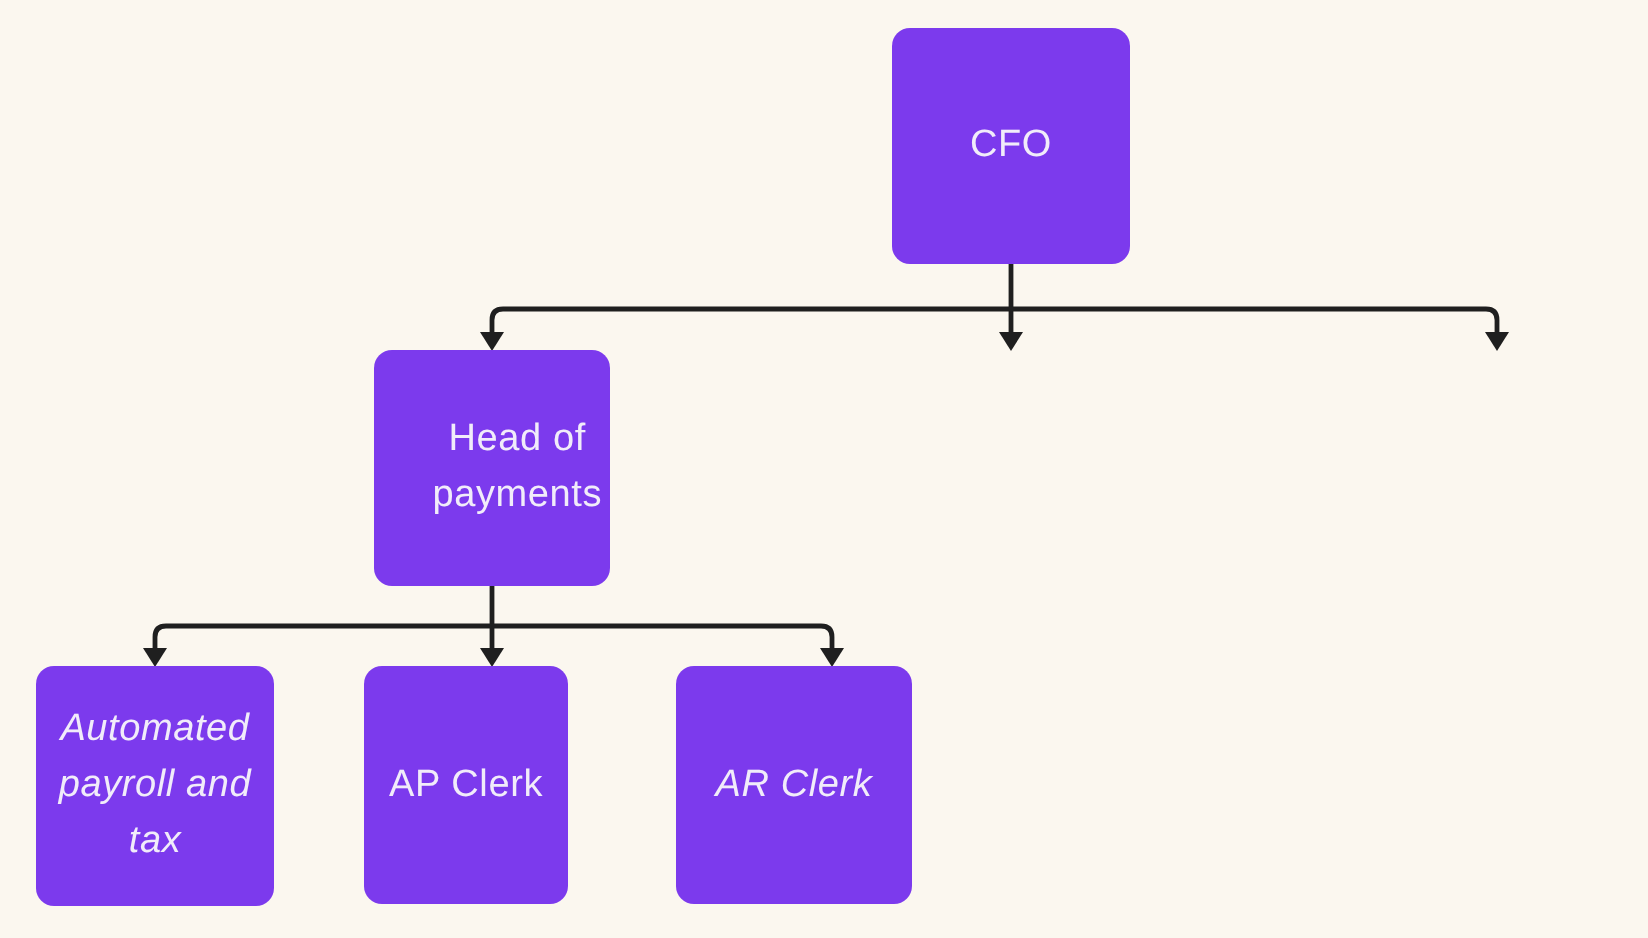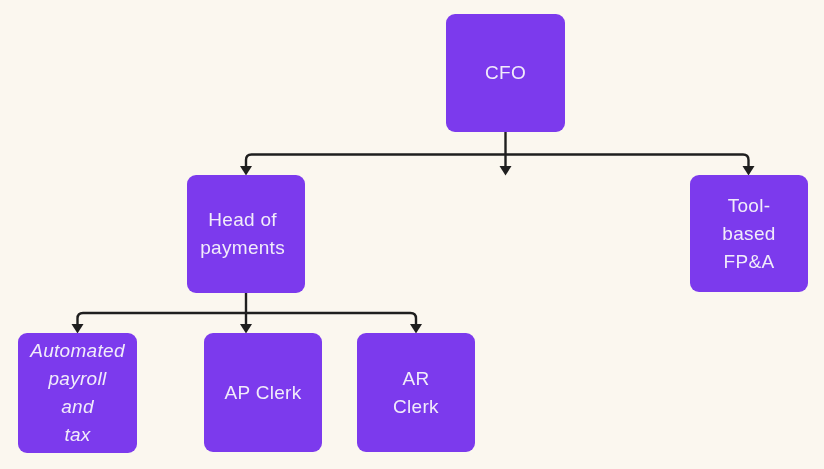--- a/index.html
+++ b/index.html
@@ -41,29 +41,29 @@
     color:var(--node-text);
     display:flex;
     align-items:center;
     justify-content:center;
     text-align:center;
     font-size:19px;
     line-height:28px;
     letter-spacing:0.3px;
     white-space:pre-line;
     box-sizing:border-box;
-    padding:20px;
+    padding:4px;
   }
   .node-cfo       {left:446px; top:14px;  width:119px; height:118px;}
   .node-head      {left:187px; top:175px; width:118px; height:118px;justify-content:flex-end;}
   .node-accountant{left:446px; top:175px; width:119px; height:116px;}
   .node-tool      {left:690px; top:175px; width:118px; height:117px;}
   .node-automated {left:18px;  top:333px; width:119px; height:120px;font-style:italic;}
-  .node-ap        {left:204px; top:333px; width:118px; height:119px;align-items:center;}
-  .node-ar        {left:357px; top:333px; width:118px; height:119px;}
+  .node-ap        {left:182px; top:333px; width:102px; height:119px;align-items:center;}
+  .node-ar        {left:338px; top:333px; width:118px; height:119px;font-style:italic;}
 </style>
 </head>
 <body>
 
 <div class="canvas">
 
   <svg class="connectors" viewBox="0 0 824 469" xmlns="http://www.w3.org/2000/svg">
 
     <g>
       <path d="M505.5 131 V167"></path>
@@ -85,24 +85,20 @@
   <div class="node node-cfo">
     <span>CFO</span>
   </div>
 
   <div class="node node-head">
     <span>Head of
 payments</span>
   </div>
 
 
-  <div class="node node-tool">
-    <span>Tool-based
-FP&amp;A</span>
-  </div>
 
   <div class="node node-automated">
     <span>Automated
 payroll and
 tax</span>
   </div>
 
   <div class="node node-ap">
     <span>AP Clerk</span>
   </div>

